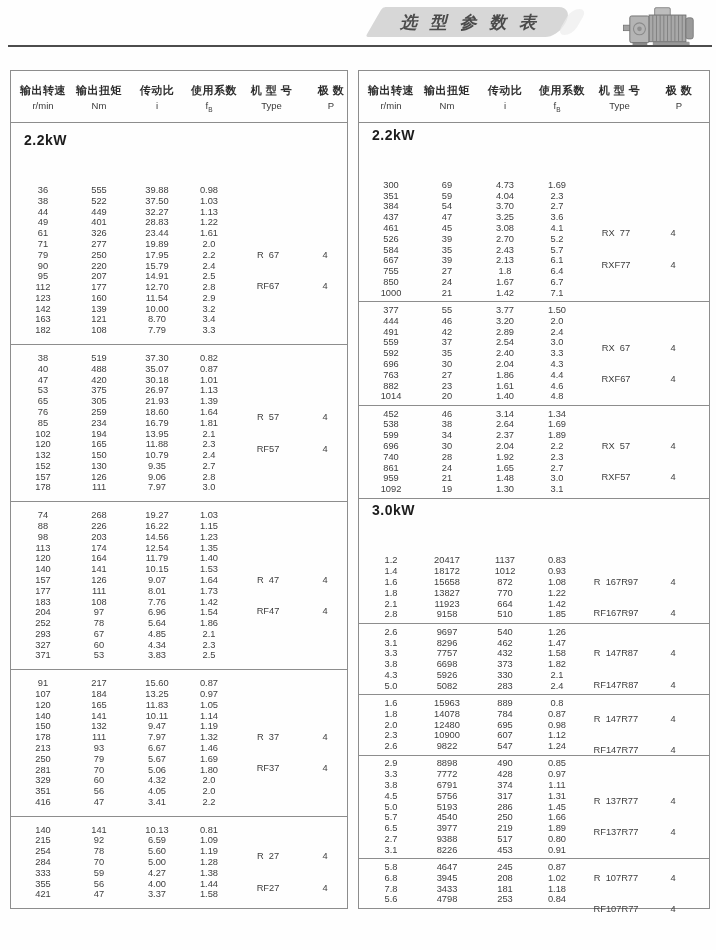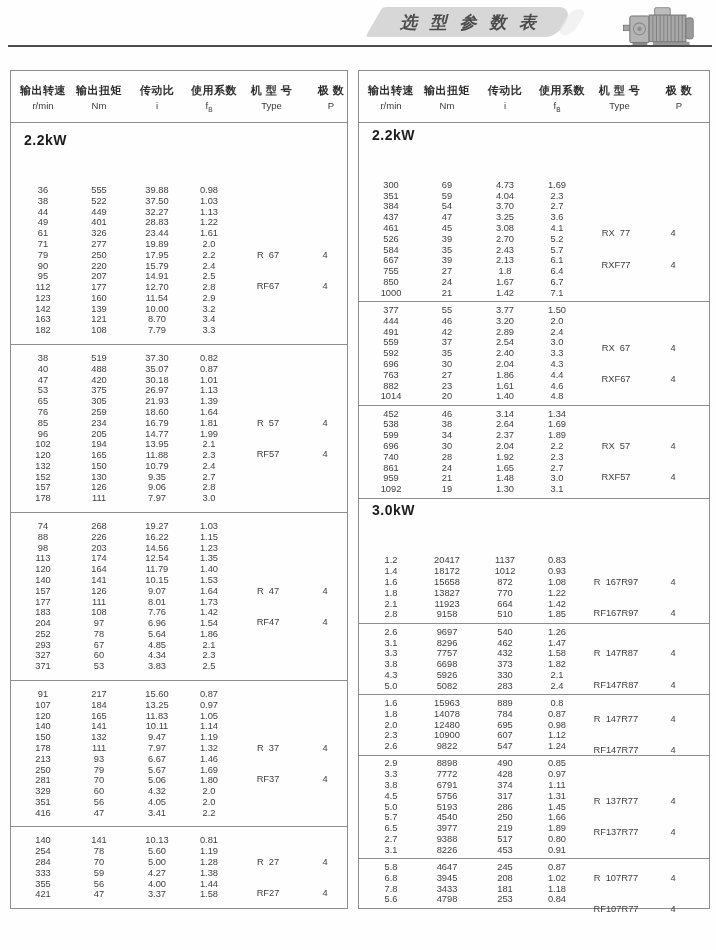--- a/index.html
+++ b/index.html
@@ -243,26 +243,20 @@
                 <div class="cell">18.60</div>
                 <div class="cell">1.64</div>
               </div>
               <div class="row">
                 <div class="cell">85</div>
                 <div class="cell">234</div>
                 <div class="cell">16.79</div>
                 <div class="cell">1.81</div>
               </div>
               <div class="row">
-                <div class="cell">96</div>
-                <div class="cell">205</div>
-                <div class="cell">14.77</div>
-                <div class="cell">1.99</div>
-              </div>
-              <div class="row">
                 <div class="cell">102</div>
                 <div class="cell">194</div>
                 <div class="cell">13.95</div>
                 <div class="cell">2.1</div>
               </div>
               <div class="row">
                 <div class="cell">120</div>
                 <div class="cell">165</div>
                 <div class="cell">11.88</div>
                 <div class="cell">2.3</div>
@@ -489,20 +483,26 @@
           </div>
           <div class="block">
             <div class="rows">
               <div class="row">
                 <div class="cell">140</div>
                 <div class="cell">141</div>
                 <div class="cell">10.13</div>
                 <div class="cell">0.81</div>
               </div>
               <div class="row">
+                <div class="cell">215</div>
+                <div class="cell">92</div>
+                <div class="cell">6.59</div>
+                <div class="cell">1.09</div>
+              </div>
+              <div class="row">
                 <div class="cell">254</div>
                 <div class="cell">78</div>
                 <div class="cell">5.60</div>
                 <div class="cell">1.19</div>
               </div>
               <div class="row">
                 <div class="cell">284</div>
                 <div class="cell">70</div>
                 <div class="cell">5.00</div>
                 <div class="cell">1.28</div>

